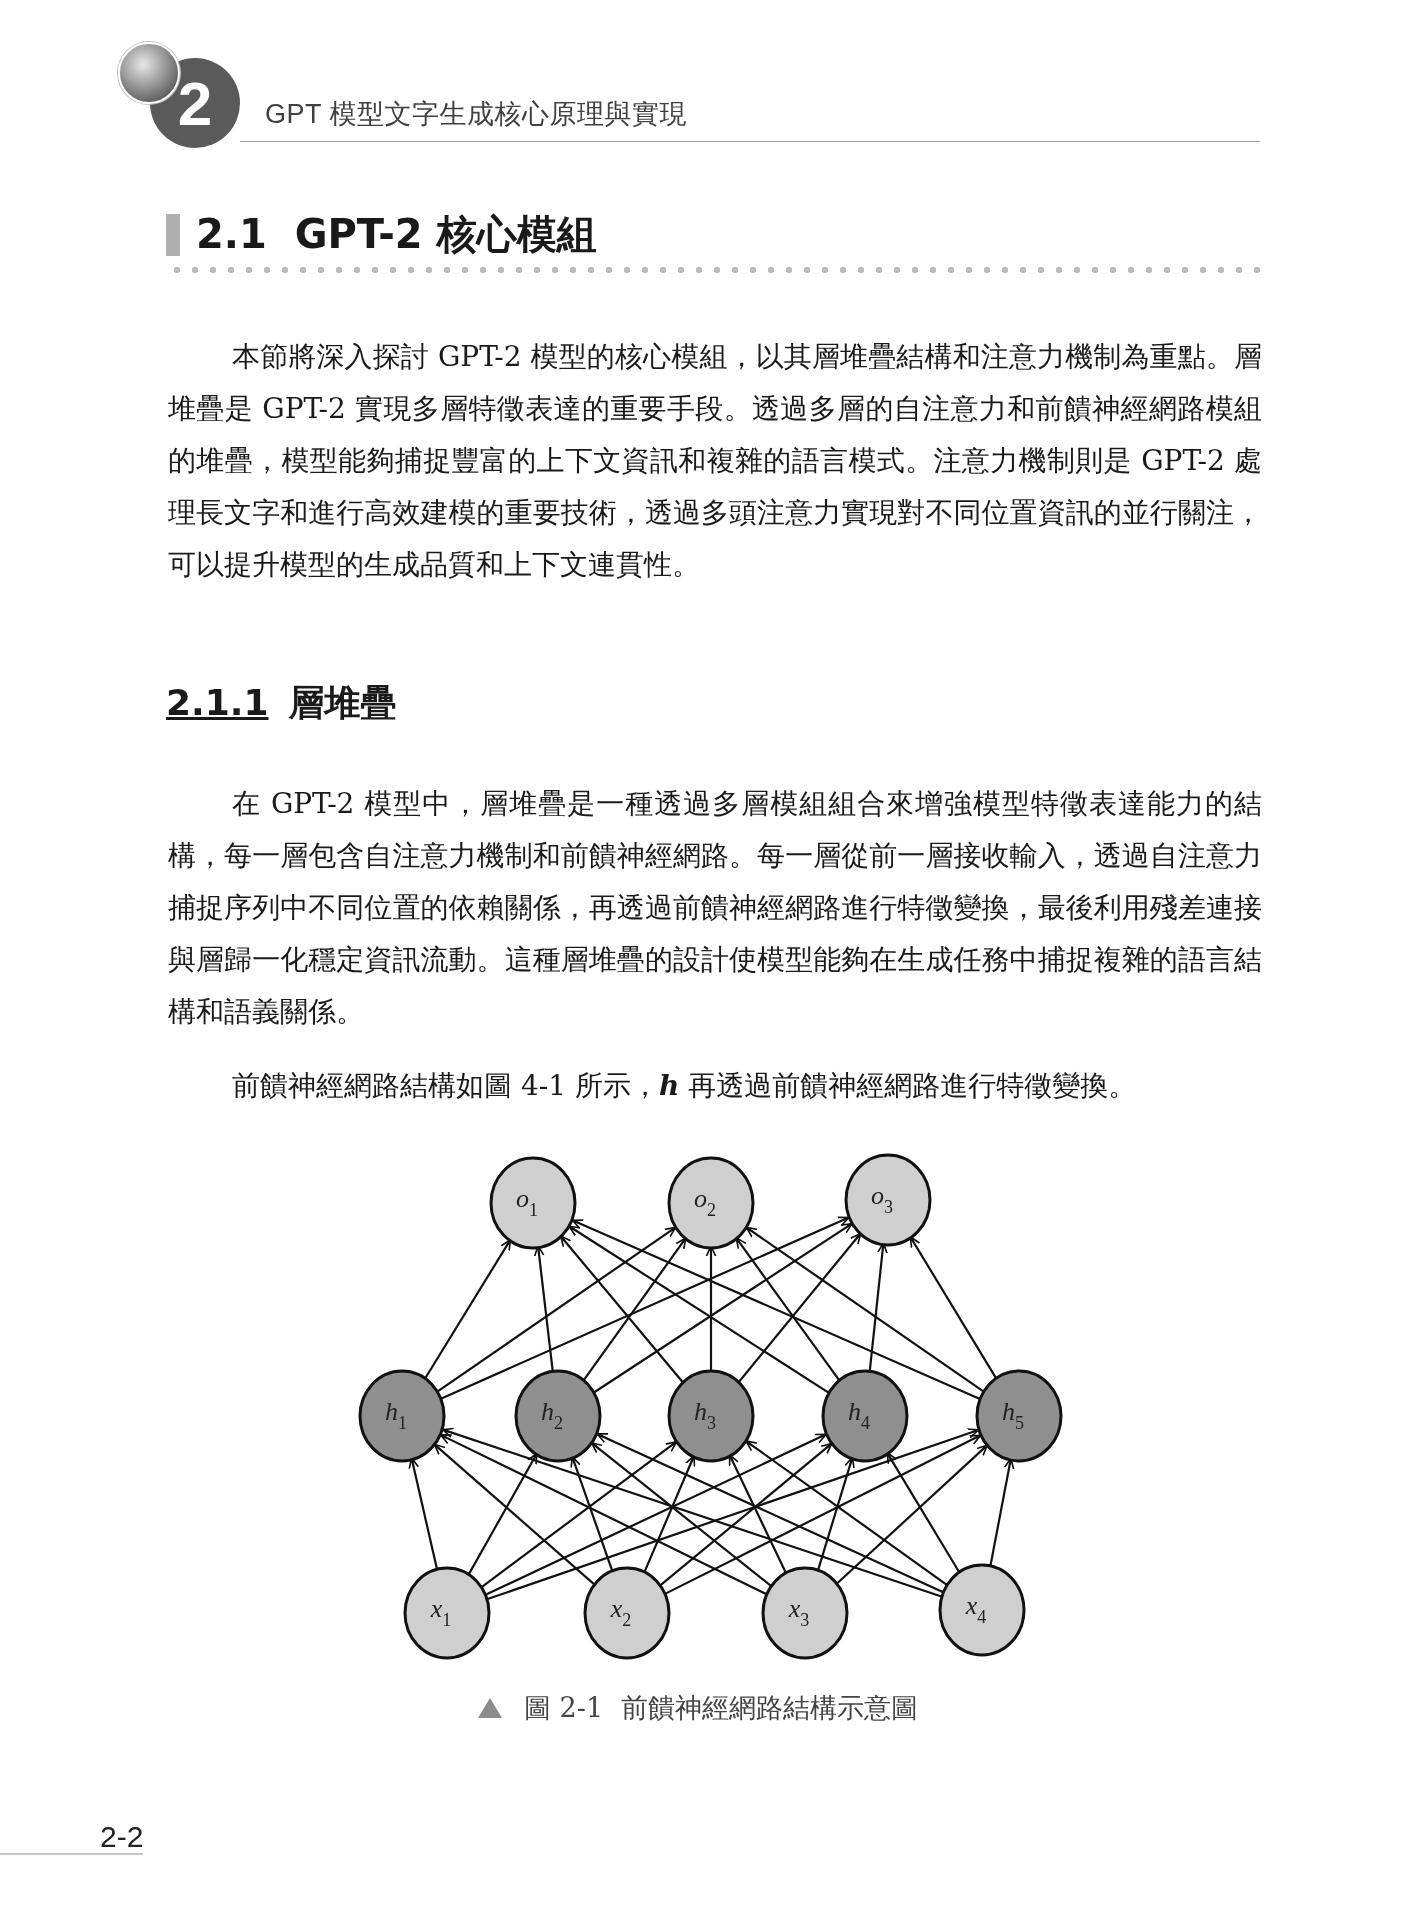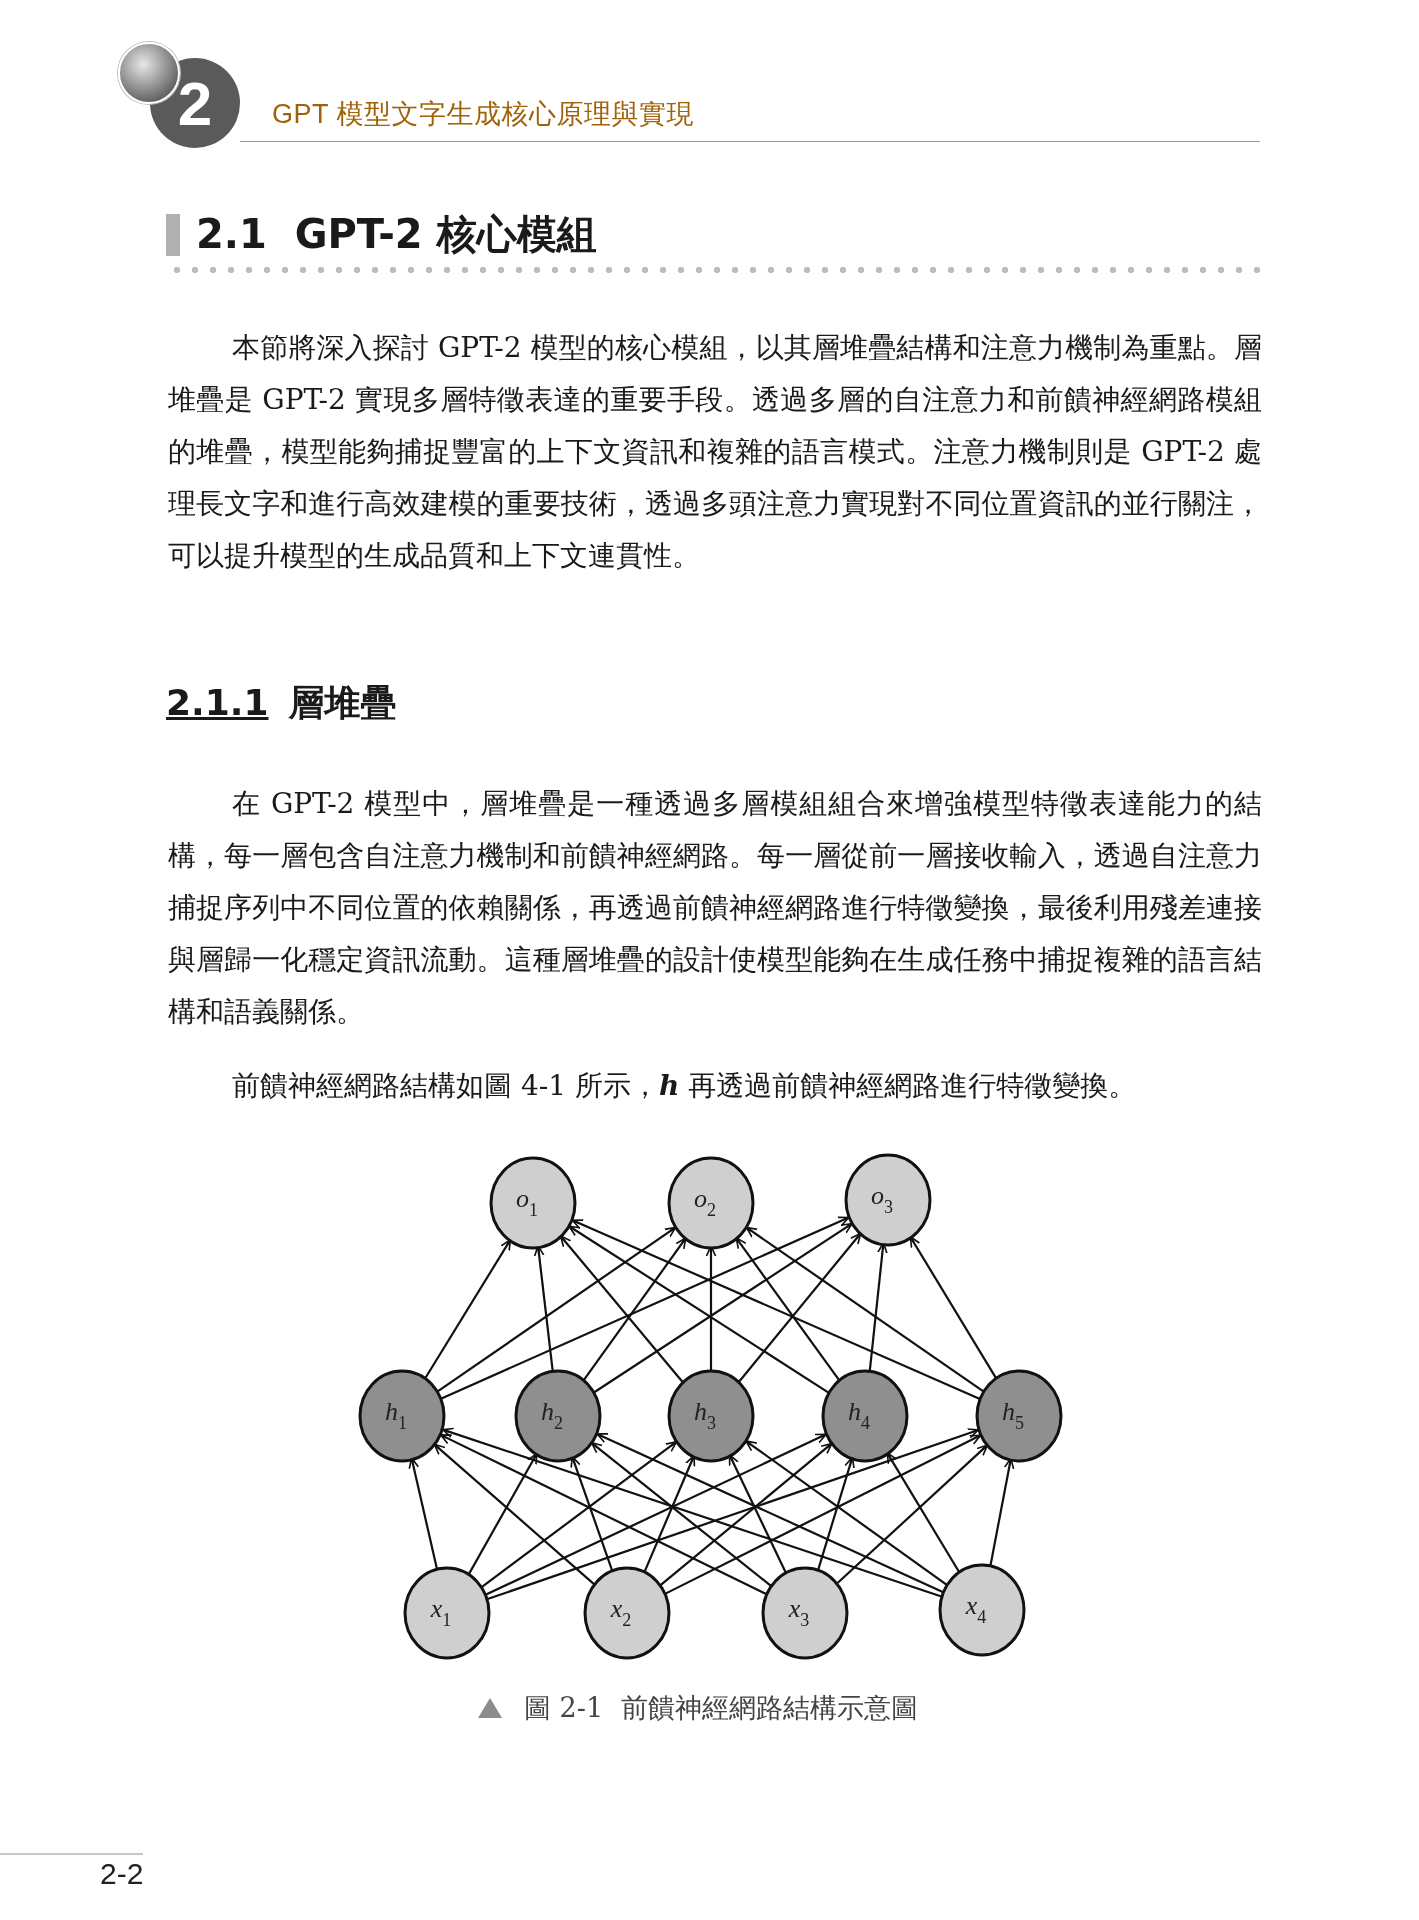--- a/index.html
+++ b/index.html
@@ -7,22 +7,22 @@
          font-family: "DejaVu Serif", "Liberation Serif", serif; color: #1a1a1a; }
   .abs { position: absolute; }
   
   .chap-photo { left: 118px; top: 42px; width: 58px; height: 58px; border-radius: 50%;
     background: radial-gradient(circle at 40% 35%, #e8e8e8 0%, #a8a8a8 35%, #6a6a6a 70%, #3c3c3c 100%);
     border: 2px solid #ffffff; box-shadow: 0 0 0 1px #bbb; z-index: 2; }
   .chap-circle { left: 150px; top: 58px; width: 90px; height: 90px; border-radius: 50%;
     background: #5a5a5a; z-index: 1; display: flex; align-items: center; justify-content: center; }
   .chap-num { color: #ffffff; font-family: "Liberation Sans", sans-serif; font-weight: bold;
     font-size: 62px; line-height: 1; margin-top: 2px; }
-  .header-title { left: 272px; top: 96px; font-family: "Liberation Sans", sans-serif;
-    font-size: 27px; color: #a16207; letter-spacing: 0.5px; }
+  .header-title { left: 265px; top: 96px; font-family: "Liberation Sans", sans-serif;
+    font-size: 27px; color: #404040; letter-spacing: 0.5px; }
   .header-rule { left: 240px; top: 141px; width: 1020px; height: 1px; background: #9a9a9a; }
   
   .sec-bar { left: 166px; top: 214px; width: 14px; height: 42px; background: #b0b0b0; }
   .sec-title { left: 196px; top: 208px; font-family: "DejaVu Sans", sans-serif; font-weight: bold;
     font-size: 40px; color: #1a1a1a; line-height: 52px; }
   .sec-dots { left: 168px; top: 266px; width: 1094px; height: 8px;
     background-image: radial-gradient(circle, #bdbdbd 3px, transparent 3.5px);
     background-size: 18px 8px; background-repeat: repeat-x; background-position: 0 0; }
   
   .para { left: 168px; width: 1094px; font-size: 28px; line-height: 52px; text-align: justify;
@@ -33,38 +33,38 @@
   .subsec .num { margin-right: 20px; text-decoration: underline; }
   .h-var { font-weight: bold; font-style: italic; }
   
   .figure { left: 350px; top: 1150px; width: 720px; height: 520px; }
   .caption { left: 478px; top: 1690px; font-size: 27px; color: #444; }
   .caption .tri { display: inline-block; width: 0; height: 0; border-left: 12px solid transparent;
     border-right: 12px solid transparent; border-bottom: 20px solid #8c8c8c; margin-right: 22px;
     vertical-align: -1px; }
   .caption .figno { margin-right: 18px; text-align: center; }
   
-  .page-num { left: 100px; top: 1820px; font-family: "Liberation Sans", sans-serif; font-size: 30px; color: #222; margin-top: 37px; }
+  .page-num { left: 100px; top: 1820px; font-family: "Liberation Sans", sans-serif; font-size: 30px; color: #222; }
   .foot-rule { left: 0; top: 1853px; width: 143px; height: 2px; background: #c8c8c8; }
 </style>
 </head>
 <body>
 
 <div class="abs chap-photo"></div>
 <div class="abs chap-circle">
   <span class="chap-num">2</span>
 </div>
 <div class="abs header-title">GPT 模型文字生成核心原理與實現</div>
 <div class="abs header-rule"></div>
 
 <div class="abs sec-bar"></div>
 <div class="abs sec-title" style="white-space:pre;">2.1  GPT-2 核心模組</div>
 <div class="abs sec-dots"></div>
 
-<div class="abs para" style="top:322px;">
+<div class="abs para" style="top:331px;">
   <p>本節將深入探討 GPT-2 模型的核心模組，以其層堆疊結構和注意力機制為重點。層堆疊是 GPT-2 實現多層特徵表達的重要手段。透過多層的自注意力和前饋神經網路模組的堆疊，模型能夠捕捉豐富的上下文資訊和複雜的語言模式。注意力機制則是 GPT-2 處理長文字和進行高效建模的重要技術，透過多頭注意力實現對不同位置資訊的並行關注，可以提升模型的生成品質和上下文連貫性。</p>
 </div>
 
 <div class="abs subsec">
   <span class="num">2.1.1</span><span>層堆疊</span>
 </div>
 
 <div class="abs para" style="top:778px;">
   <p>在 GPT-2 模型中，層堆疊是一種透過多層模組組合來增強模型特徵表達能力的結構，每一層包含自注意力機制和前饋神經網路。每一層從前一層接收輸入，透過自注意力捕捉序列中不同位置的依賴關係，再透過前饋神經網路進行特徵變換，最後利用殘差連接與層歸一化穩定資訊流動。這種層堆疊的設計使模型能夠在生成任務中捕捉複雜的語言結構和語義關係。</p>
 </div>

